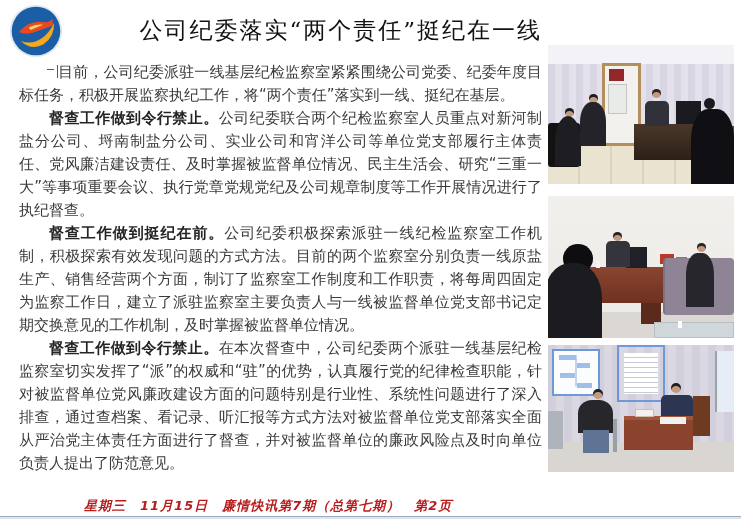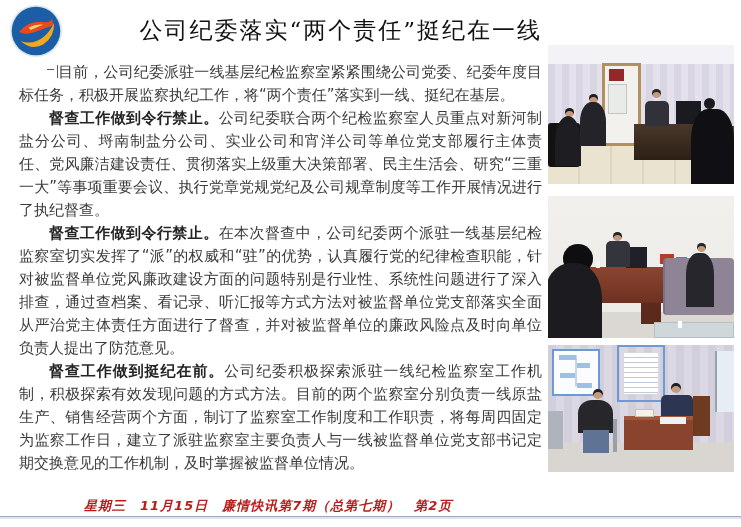--- a/index.html
+++ b/index.html
@@ -48,23 +48,23 @@
       <path d="M11 31 Q22 18 38 20 Q46 21 48 16 L49 24 Q40 27 29 31 Q18 35 11 31 Z" fill="#e8491f"></path>
       <path d="M13 41 Q27 46 39 36 Q46 30 50 21 Q51 36 38 45 Q25 52 13 41 Z" fill="#f5a81c"></path>
       <path d="M22 26 Q30 22 38 23 Q30 26 24 29 Z" fill="#fbd46a"></path>
     </svg>
   </div>
 
   <h1 class="title">公司纪委落实“两个责任”挺纪在一线</h1>
 
   <div class="article">
     <p><span class="cursor-mark"></span><span>目前，公司纪委派驻一线基层纪检监察室紧紧围绕公司党委、纪委年度目标任务，积极开展监察执纪工作，将“两个责任”落实到一线、挺纪在基层。</span></p>
-    <p><span class="lead">督查工作做到令行禁止。</span><span>公司纪委联合两个纪检监察室人员重点对新河制盐分公司、埒南制盐分公司、实业公司和宵洋公司等单位党支部履行主体责任、党风廉洁建设责任、贯彻落实上级重大决策部署、民主生活会、研究“三重一大”等事项重要会议、执行党章党规党纪及公司规章制度等工作开展情况进行了执纪督查。</span></p>
+    <p><span class="lead">督查工作做到令行禁止。</span><span>公司纪委联合两个纪检监察室人员重点对新河制盐分公司、埒南制盐分公司、实业公司和宵洋公司等单位党支部履行主体责任、党风廉洁建设责任、及时掌握被监督单位情况、民主生活会、研究“三重一大”等事项重要会议、执行党章党规党纪及公司规章制度等工作开展情况进行了执纪督查。</span></p>
+    <p><span class="lead">督查工作做到挺纪在前。</span><span>公司纪委积极探索派驻一线纪检监察室工作机制，积极探索有效发现问题的方式方法。目前的两个监察室分别负责一线原盐生产、销售经营两个方面，制订了监察室工作制度和工作职责，将每周四固定为监察工作日，建立了派驻监察室主要负责人与一线被监督单位党支部书记定期交换意见的工作机制，及时掌握被监督单位情况。</span></p>
     <p><span class="lead">督查工作做到令行禁止。</span><span>在本次督查中，公司纪委两个派驻一线基层纪检监察室切实发挥了“派”的权威和“驻”的优势，认真履行党的纪律检查职能，针对被监督单位党风廉政建设方面的问题特别是行业性、系统性问题进行了深入排查，通过查档案、看记录、听汇报等方式方法对被监督单位党支部落实全面从严治党主体责任方面进行了督查，并对被监督单位的廉政风险点及时向单位负责人提出了防范意见。</span></p>
-    <p><span class="lead">督查工作做到挺纪在前。</span><span>公司纪委积极探索派驻一线纪检监察室工作机制，积极探索有效发现问题的方式方法。目前的两个监察室分别负责一线原盐生产、销售经营两个方面，制订了监察室工作制度和工作职责，将每周四固定为监察工作日，建立了派驻监察室主要负责人与一线被监督单位党支部书记定期交换意见的工作机制，及时掌握被监督单位情况。</span></p>
   </div>
 
   <div class="ph" style="top:45px;height:139px" title="办公室座谈：纪检监察人员与被监督单位人员围坐办公桌交流">
     <div class="s" style="left:0;top:0;width:100%;height:100%;background:repeating-linear-gradient(90deg,#d9d6e4 0 7px,#e4e1ec 7px 14px)"></div>
     <div class="s" style="left:0;top:0;width:100%;height:14%;background:#f3f2f7"></div>
     <div class="s" style="left:0;bottom:0;width:100%;height:27%;background:repeating-linear-gradient(90deg,#eae3d0 0 30px,#dcd4be 30px 32px)"></div>
     <div class="s" style="left:29%;top:13%;width:21%;height:60%;background:#f2f1ed;border:3px solid #b2905e"></div>
     <div class="s" style="left:33%;top:17%;width:8%;height:9%;background:#93282a"></div>
     <div class="s" style="left:32.5%;top:28%;width:10%;height:22%;background:#e9ebe8;border:1px solid #c4c6c2"></div>
     <div class="s" style="left:46%;top:57%;width:40%;height:26%;background:linear-gradient(#4a372a,#2c2016)"></div>

